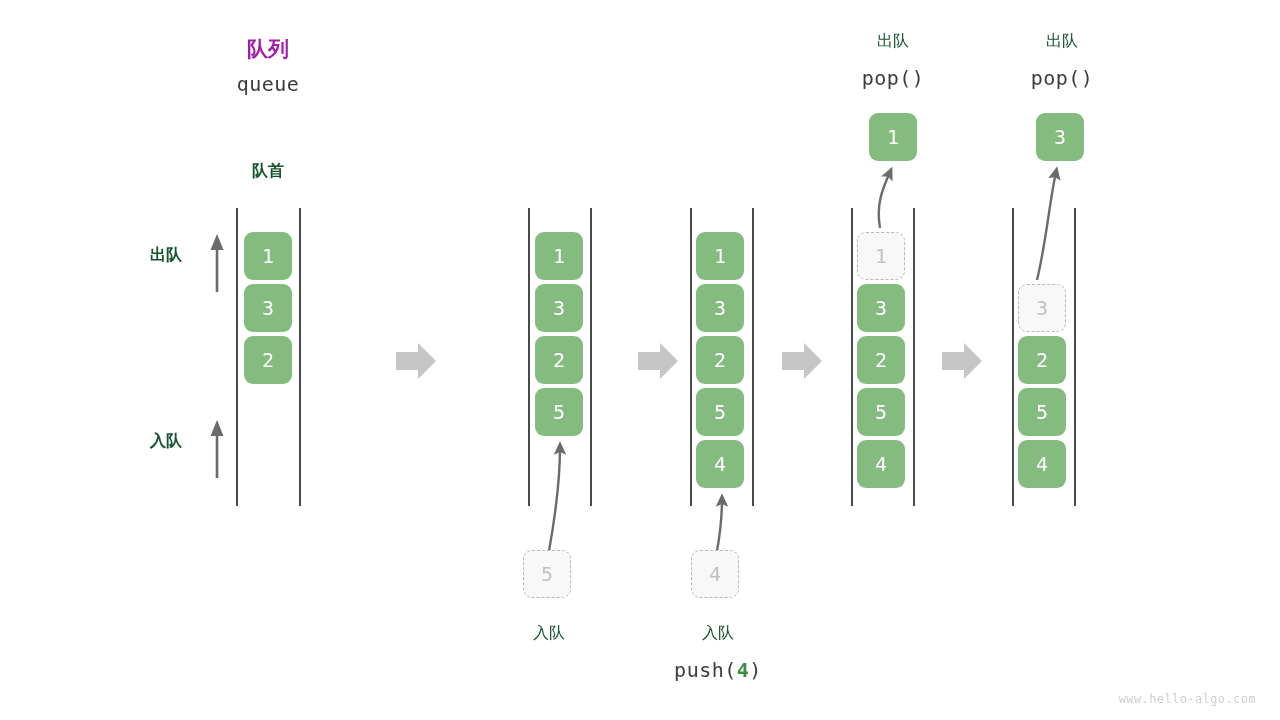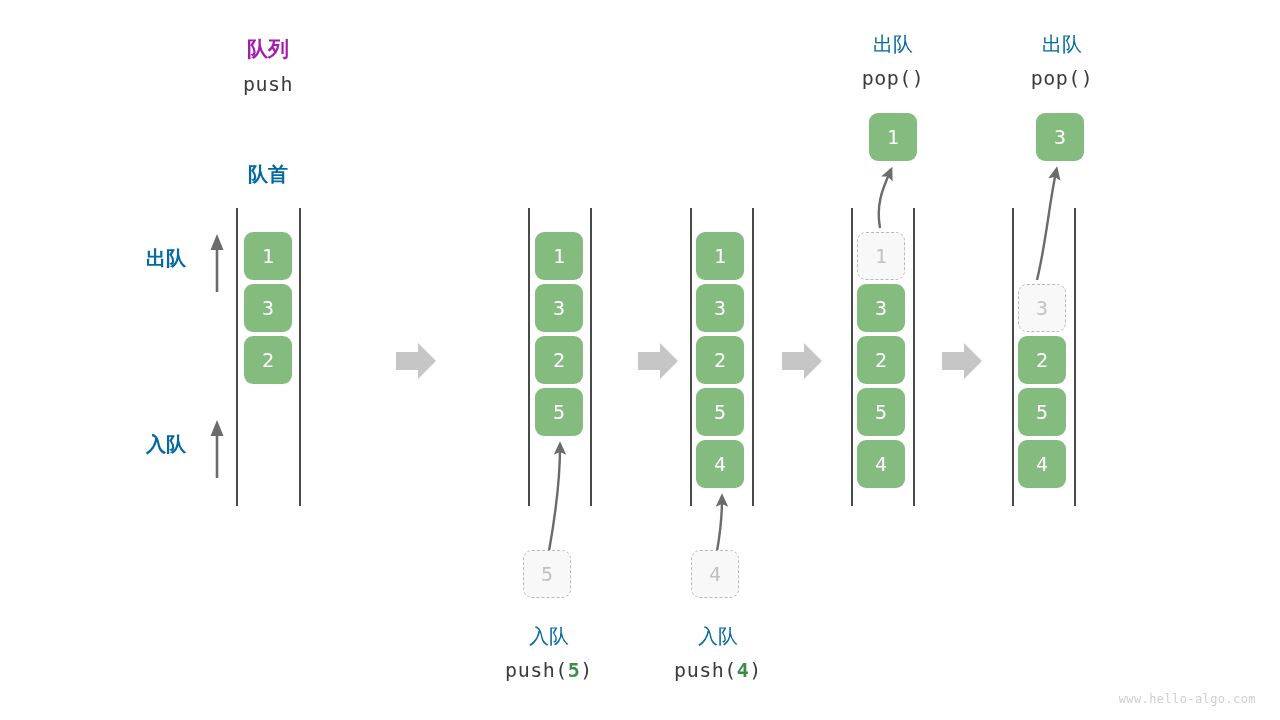--- a/index.html
+++ b/index.html
@@ -23,22 +23,22 @@
   }
   
   .lbl {
     position: absolute;
     text-align: center;
     white-space: nowrap;
     line-height: 1.42;
   }
   .lbl-cn {
     font-family: "Liberation Sans", "DejaVu Sans", sans-serif;
-    font-size: 20px;
-    color: #0369a1;
+    font-size: 16px;
+    color: #14532d;
   }
   .lbl-cn.bold { font-weight: bold; }
   .lbl-mono {
     font-family: "DejaVu Sans Mono", "Liberation Mono", monospace;
     font-size: 20px;
     color: #3c3c3c;
     letter-spacing: 0.5px;
   }
   .title-green {
     color: #a21caf;
@@ -141,39 +141,36 @@
   <div class="rail" style="left:690px; top:208px; height:298px;"></div>
   <div class="rail" style="left:752px; top:208px; height:298px;"></div>
 
   <div class="rail" style="left:851px; top:208px; height:298px;"></div>
   <div class="rail" style="left:913px; top:208px; height:298px;"></div>
 
   <div class="rail" style="left:1012px; top:208px; height:298px;"></div>
   <div class="rail" style="left:1074px; top:208px; height:298px;"></div>
 
   <div class="lbl title-green" style="left:198px; top:34px; width:140px;">队列</div>
-  <div class="lbl lbl-mono" style="left:198px; top:70px; width:140px;">push</div>
+  <div class="lbl lbl-mono" style="left:198px; top:70px; width:140px;">queue</div>
   <div class="lbl lbl-cn bold" style="left:198px; top:160px; width:140px;">队首</div>
 
   <div class="lbl lbl-cn bold" style="left:128px; top:244px; width:76px;">出队</div>
   <div class="lbl lbl-cn bold" style="left:128px; top:430px; width:76px;">入队</div>
 
   <div class="cell filled" style="left:244px; top:232px;">1</div>
   <div class="cell filled" style="left:244px; top:284px;">3</div>
   <div class="cell filled" style="left:244px; top:336px;">2</div>
 
   <div class="cell filled" style="left:535px; top:232px;">1</div>
   <div class="cell filled" style="left:535px; top:284px;">3</div>
   <div class="cell filled" style="left:535px; top:336px;">2</div>
   <div class="cell filled" style="left:535px; top:388px;">5</div>
   <div class="cell ghost" style="left:523px; top:550px;">5</div>
   <div class="lbl lbl-cn" style="left:479px; top:622px; width:140px;">入队</div>
-  <div class="lbl lbl-mono" style="left:479px; top:656px; width:140px;">
-    <span>push(</span><span class="arg-green">5</span><span>)</span>
-  </div>
 
   <div class="cell filled" style="left:696px; top:232px;">1</div>
   <div class="cell filled" style="left:696px; top:284px;">3</div>
   <div class="cell filled" style="left:696px; top:336px;">2</div>
   <div class="cell filled" style="left:696px; top:388px;">5</div>
   <div class="cell filled" style="left:696px; top:440px;">4</div>
   <div class="cell ghost" style="left:691px; top:550px;">4</div>
   <div class="lbl lbl-cn" style="left:648px; top:622px; width:140px;">入队</div>
   <div class="lbl lbl-mono" style="left:648px; top:656px; width:140px;">
     <span>push(</span><span class="arg-green">4</span><span>)</span>

